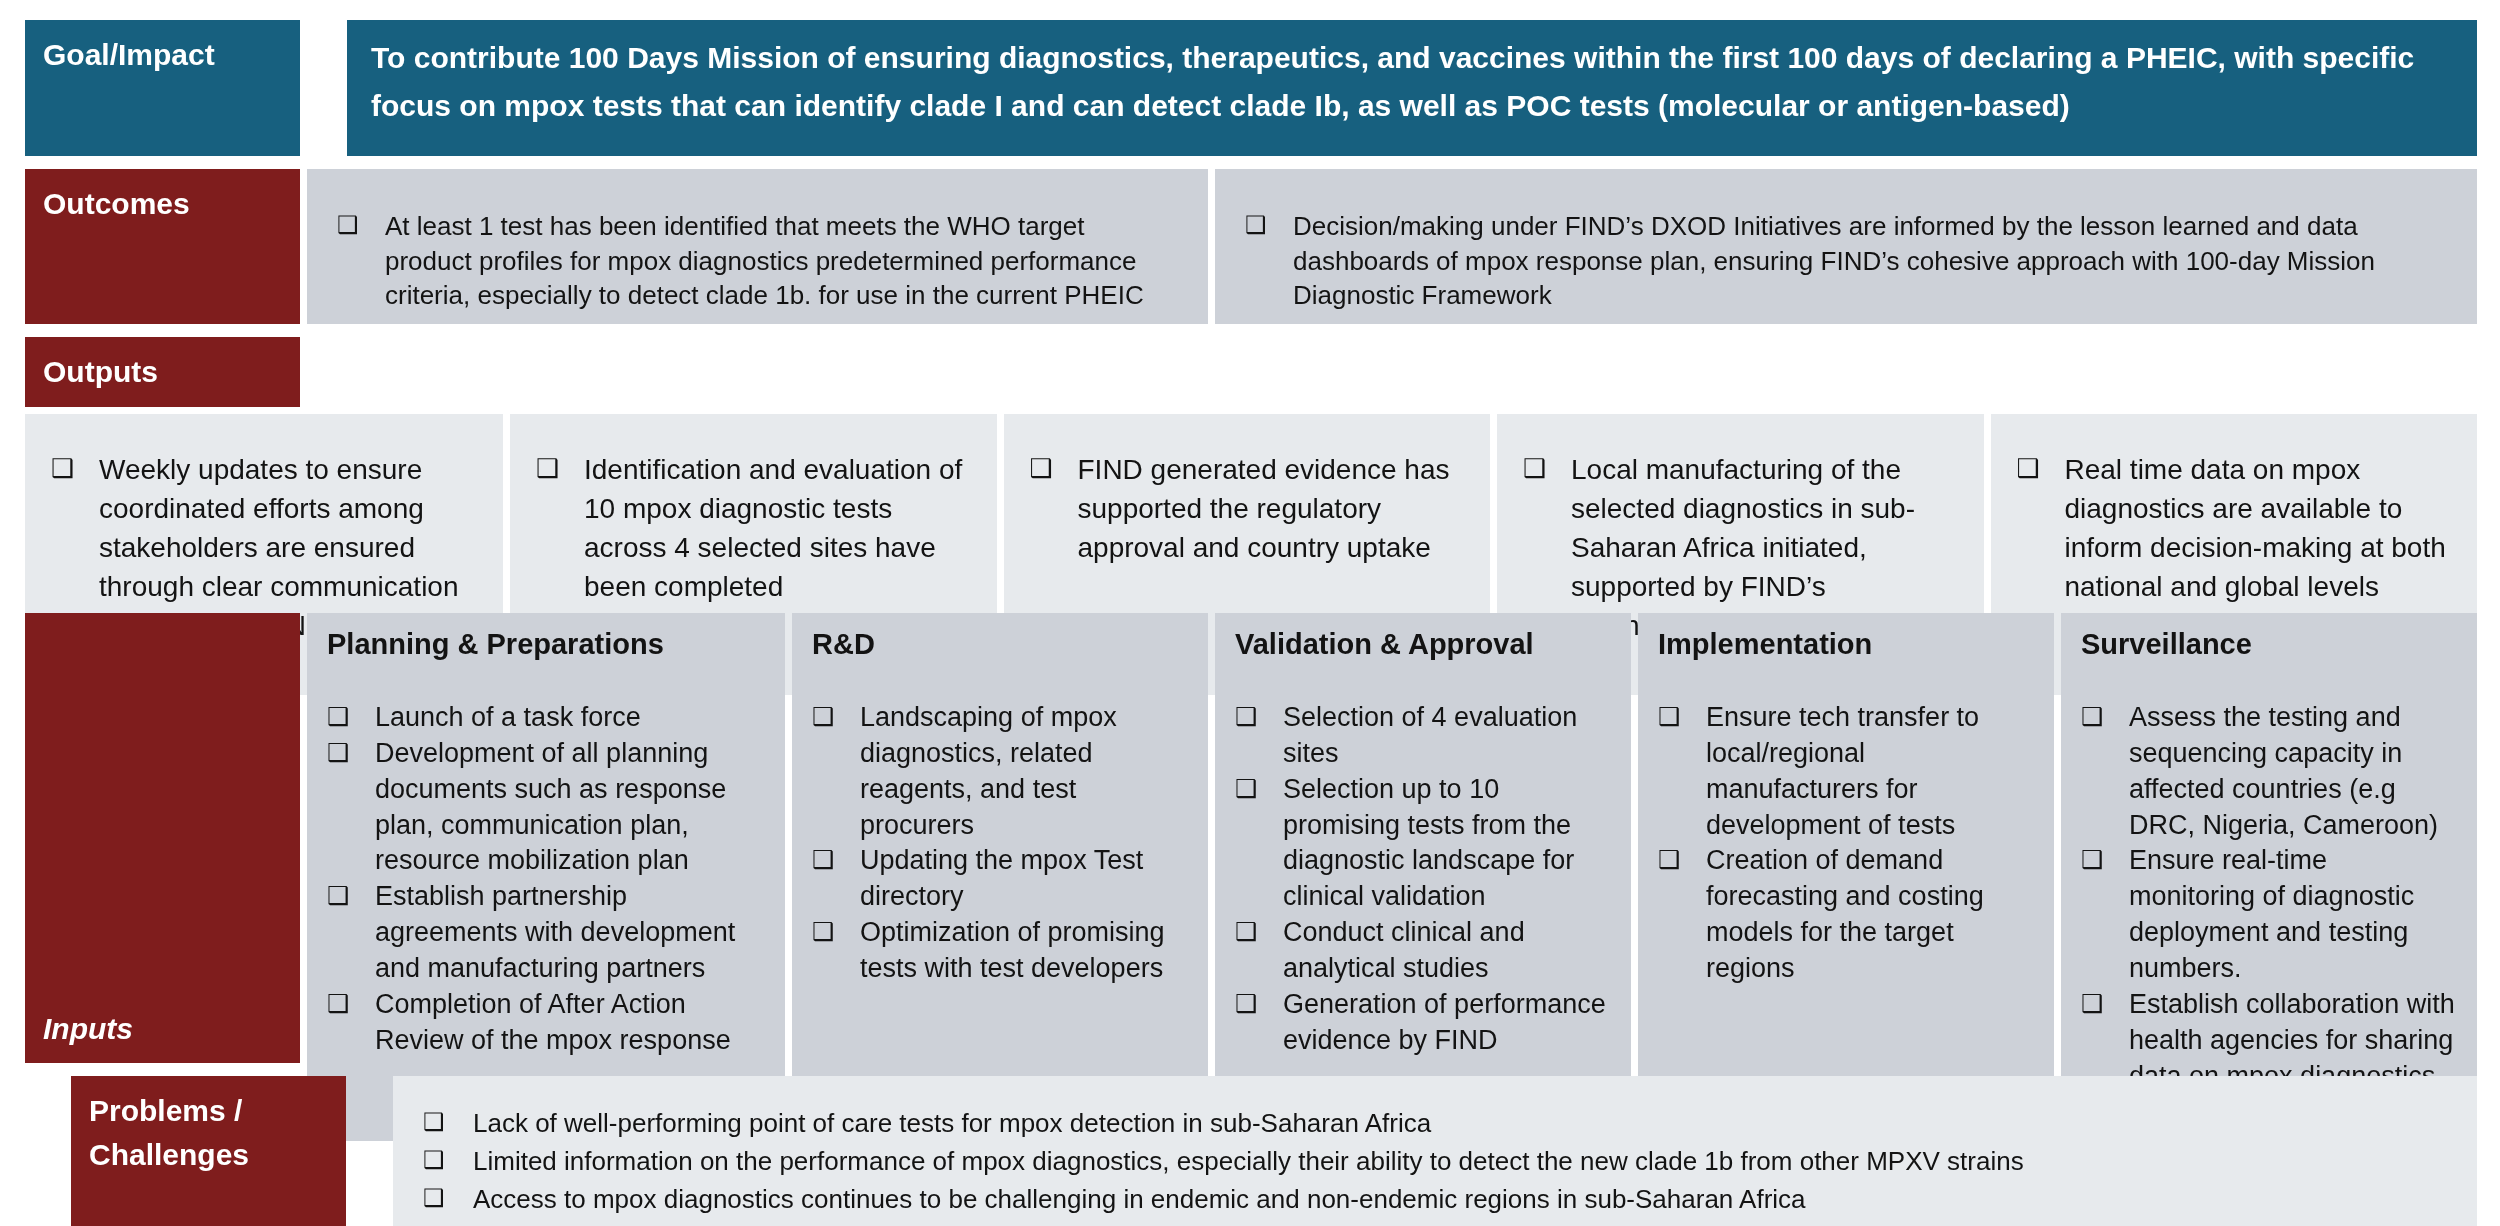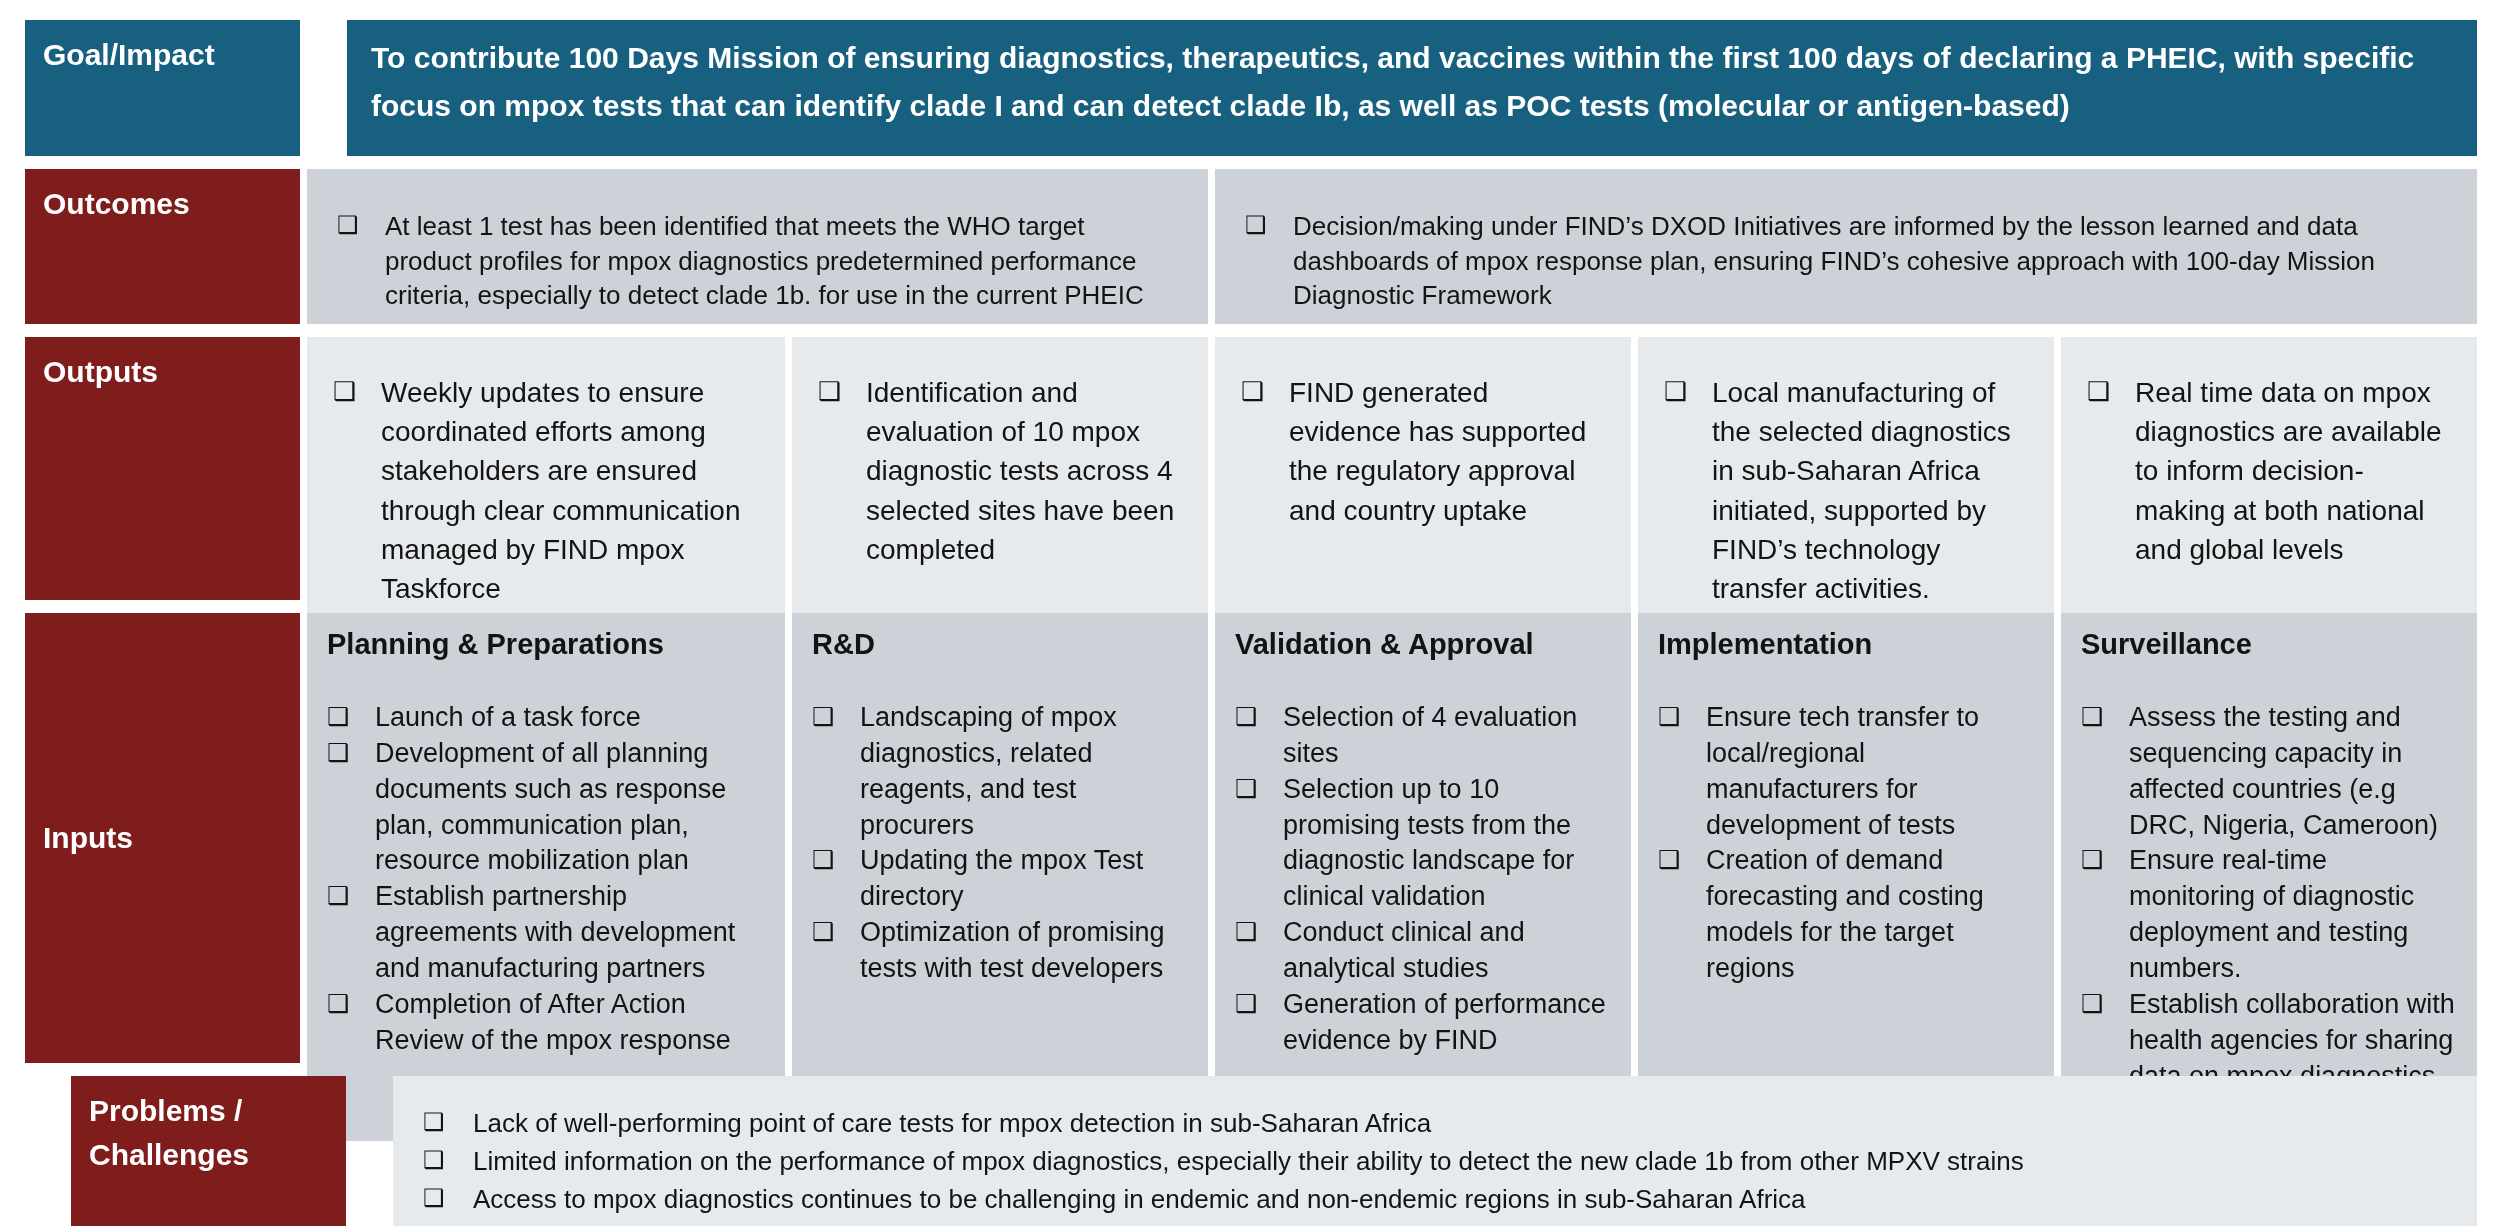--- a/index.html
+++ b/index.html
@@ -8,32 +8,32 @@
     font-family:"Liberation Sans", sans-serif; color:#131313;
     -webkit-font-smoothing:antialiased;
   }
   .logic-table {
     position:absolute; left:25px; top:20px; width:2452px;
     display:flex; flex-direction:column; gap:13px;
   }
   .row { display:flex; gap:7px; }
   .row-goal     { height:136px; }
   .row-outcomes { height:155px; }
-  .row-outputs  { height:263px; }
+  .row-outputs  { height:263px;flex-direction:column; }
   .row-inputs   { height:450px; }
   .row-problems { height:163px;padding-left:46px; }
 
   .label-cell {
     flex:none; width:275px; box-sizing:border-box;
     padding:13px 18px; color:#ffffff; font-weight:700;
     font-size:30px; line-height:1.45;
   }
   .label-teal   { background:#17607F; }
   .label-purple { background:#7f1d1d; }
-  .row-inputs .label-cell { display:flex; align-items:center; }
+  .row-inputs .label-cell { display:flex; align-items:flex-end;font-style:italic; }
 
   .content { flex:1; box-sizing:border-box;margin-left:40px; }
 
   
   .goal-content {
     background:#17607F; color:#ffffff; font-weight:700;
     font-size:30px; line-height:1.6; padding:14px 24px;
   }
 
   

